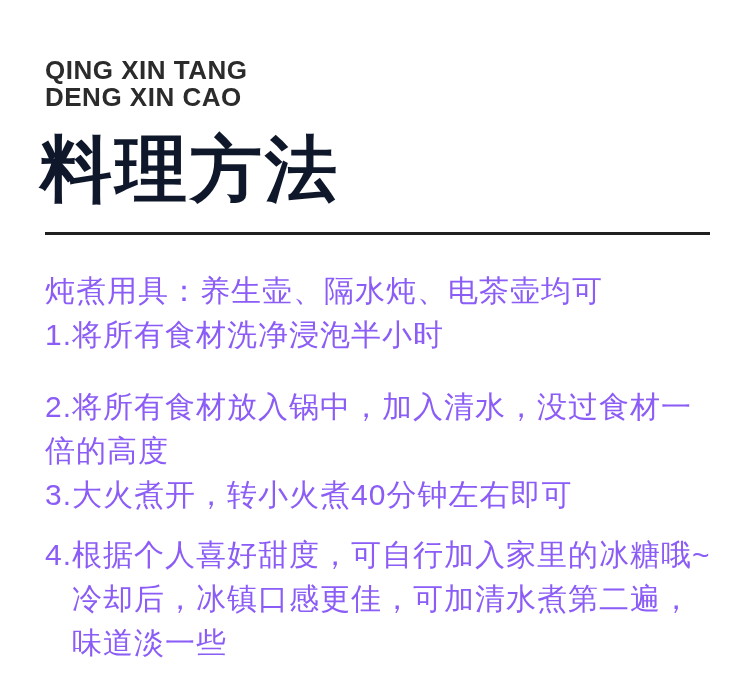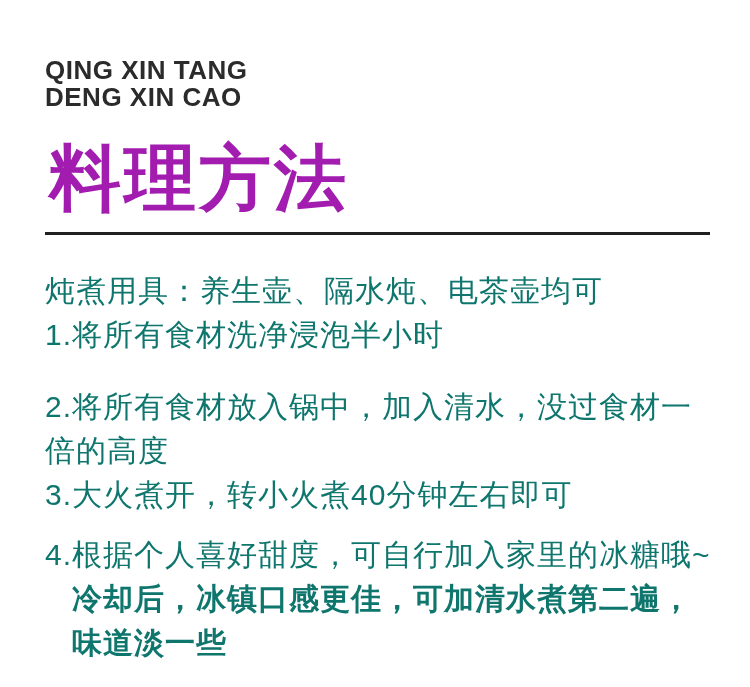--- a/index.html
+++ b/index.html
@@ -19,51 +19,51 @@
     font-weight: 700;
     color: #2b2b2b;
     line-height: 27px;
     letter-spacing: 0.5px;
     white-space: nowrap;
   }
   .title {
     position: absolute;
     left: 40px;
     top: 126px;
-    margin: 9px;
+    margin: 0;
     font-size: 72px;
     line-height: 86px;
     font-weight: 900;
-    color: #a21caf;
+    color: #0f172a;
     letter-spacing: 3px;
     white-space: nowrap;
   }
   .divider {
     position: absolute;
     left: 45px;
     top: 232px;
     width: 665px;
     height: 3px;
     background: #202020;
   }
   .body {
     position: absolute;
     left: 45px;
     top: 269px;
     width: 680px;
-    color: #0f766e;
+    color: #8b5cf6;
     font-size: 30px;
     line-height: 44px;
     font-weight: 400;
     letter-spacing: 1px;
   }
   .body p { margin: 0; white-space: nowrap; }
   .item { margin-top: 28px; }
   .item-4 { margin-top: 16px; }
-  .cont { padding-left: 27px; font-weight: bold; }
+  .cont { padding-left: 27px; }
 </style>
 </head>
 <body>
 
 <div class="page">
 
   <div class="brand">
     <div>QING XIN TANG</div>
     <div>DENG XIN CAO</div>
   </div>

